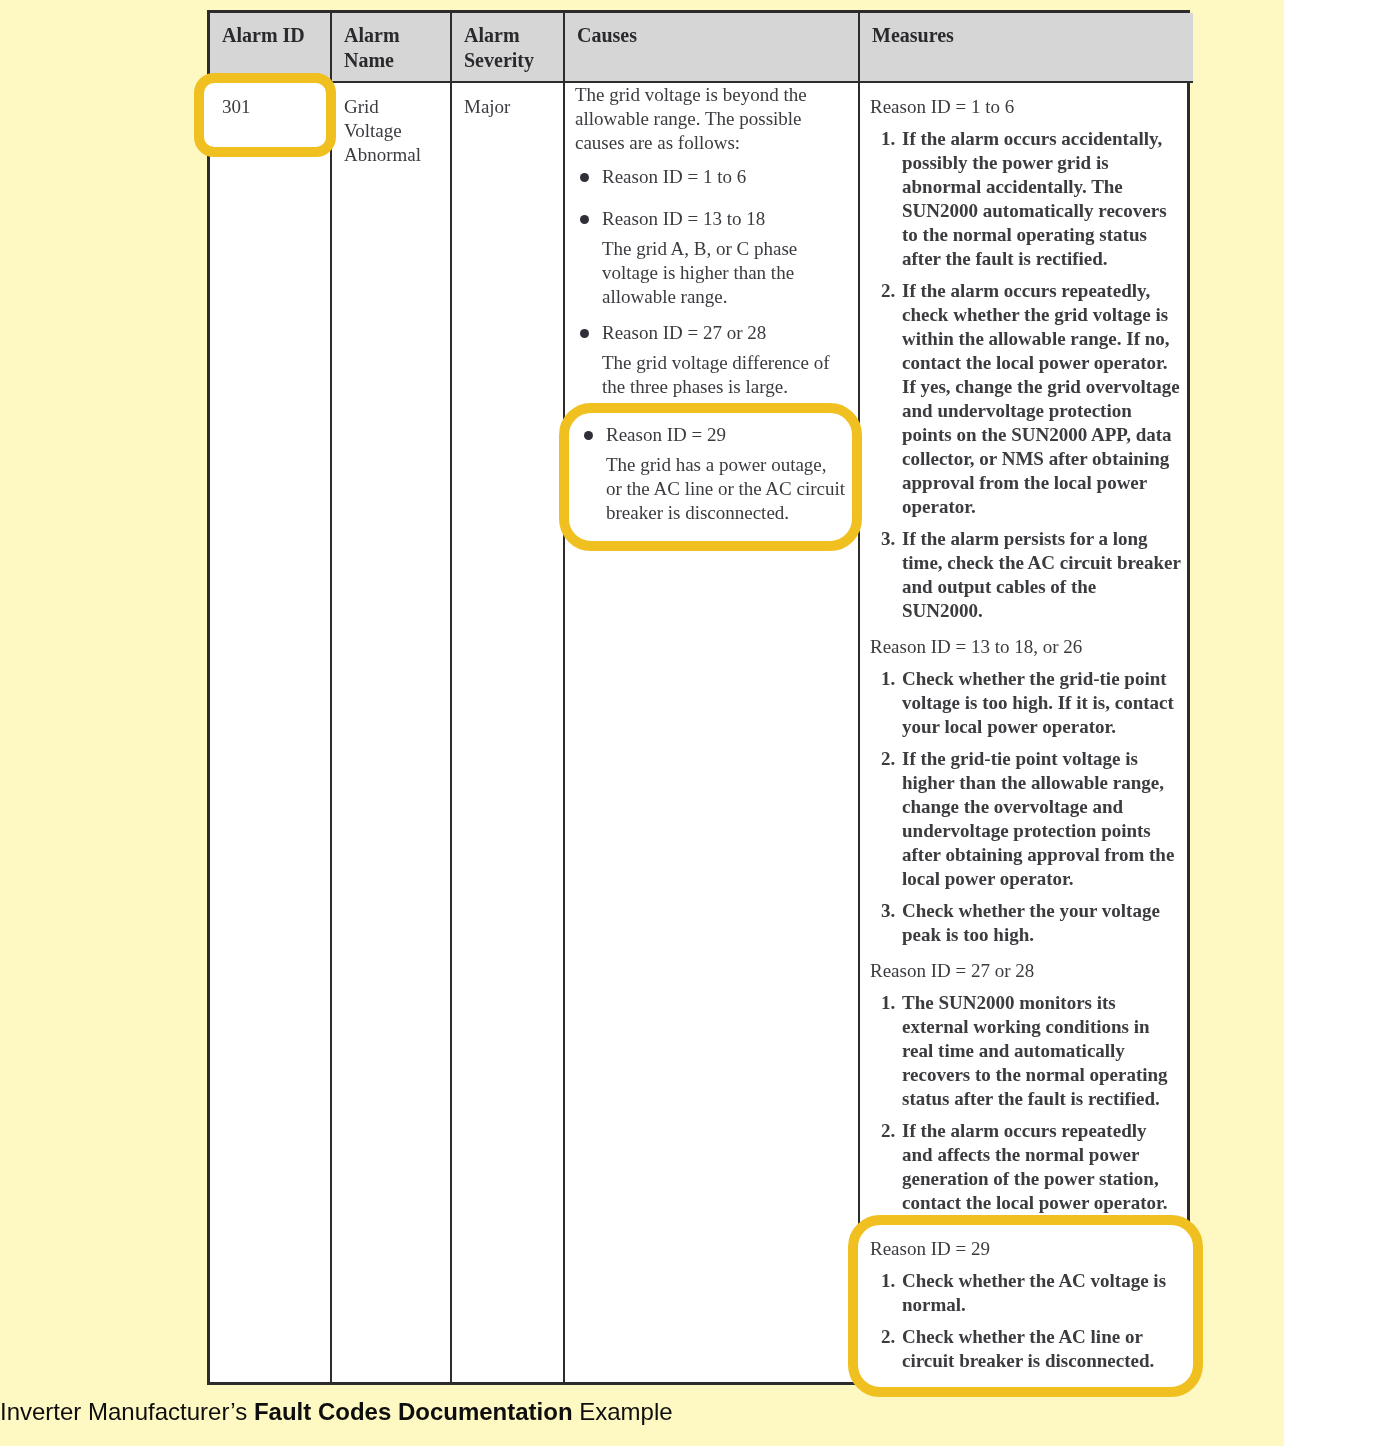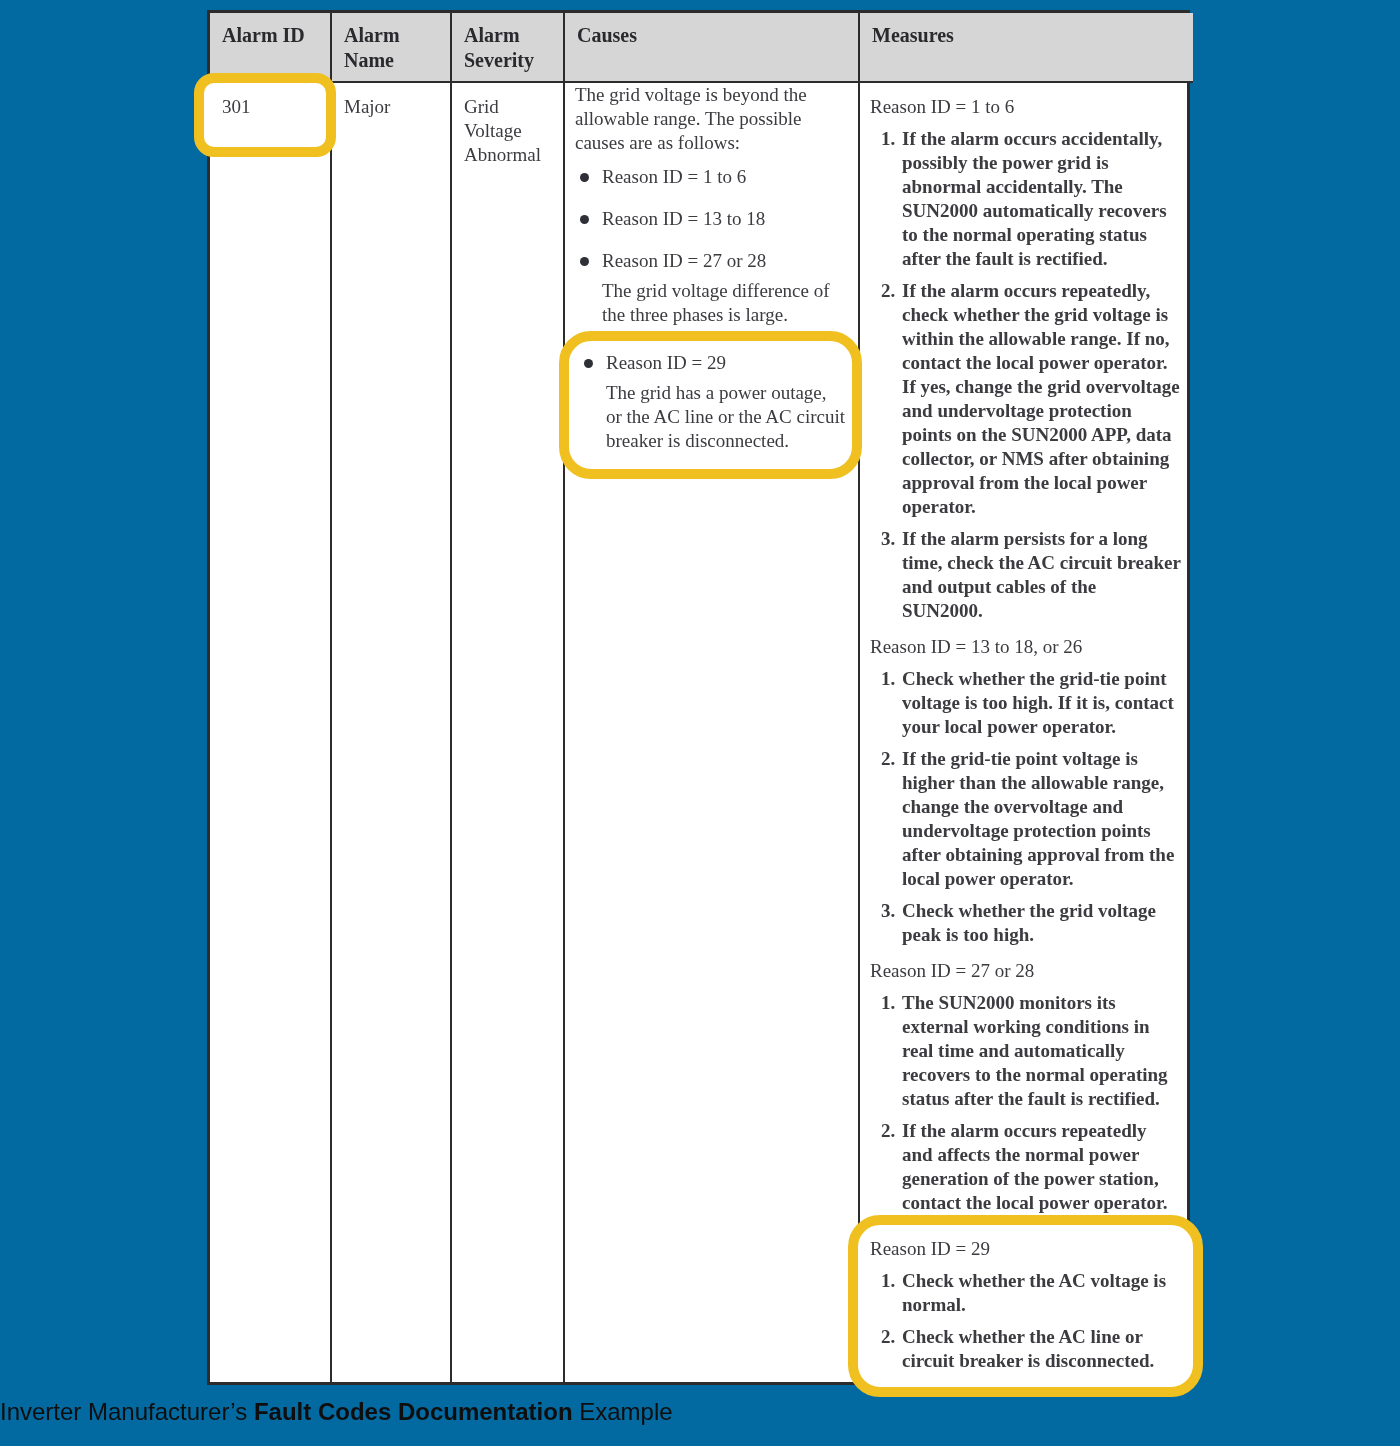--- a/index.html
+++ b/index.html
@@ -1,21 +1,21 @@
 <!DOCTYPE html>
 <html style="--yellow: #F0C020; --headbg: #D6D6D6; --border: #2C2C2C; --text: #3B3B40;"><head>
 <meta charset="utf-8">
 <style>
   :root{
     --yellow:#F0C020; --headbg:#D6D6D6; --border:#2C2C2C; --text:#3B3B40;
   }
   *{box-sizing:border-box; margin:0; padding:0;}
   html,body{background:#fff;}
   .page{
-    position:relative; width:1400px; height:1446px; background:#0369a1;
+    position:relative; width:1284px; height:1446px; background:#fef9c3;
     font-family:"Liberation Serif", serif; color:var(--text); overflow:hidden;
   }
   .doc-table{
     position:absolute; left:207px; top:10px; width:983px; height:1375px;
     display:grid;
     grid-template-columns:120px 120px 113px 295px 335px;
     grid-template-rows:70px 1fr;
     border:3px solid var(--border);
     background:#fff;
   }
@@ -73,38 +73,39 @@
     <div class="cell h c2">Alarm Name</div>
     <div class="cell h c3">Alarm Severity</div>
     <div class="cell h c4">Causes</div>
     <div class="cell h c5">Measures</div>
 
     <div class="cell b c1 id-cell">
       <div class="id-hl"></div>
       <span class="id-text">301</span>
     </div>
 
+    <div class="cell b c2">Grid Voltage Abnormal</div>
+
     <div class="cell b c3">Major</div>
-
-    <div class="cell b c2">Grid Voltage Abnormal</div>
 
     <div class="cell b c4 causes">
       <p class="intro">The grid voltage is beyond the allowable range. The possible causes are as follows:</p>
 
       <div class="bullet">
         <span class="dot"></span>
         <div class="bt">
           <div class="b-title">Reason ID = 1 to 6</div>
         </div>
       </div>
 
       <div class="bullet">
         <span class="dot"></span>
         <div class="bt">
           <div class="b-title">Reason ID = 13 to 18</div>
+          <div class="b-body">The grid A, B, or C phase voltage is higher than the allowable range.</div>
         </div>
       </div>
 
 
       <div class="bullet">
         <span class="dot"></span>
         <div class="bt">
           <div class="b-title">Reason ID = 27 or 28</div>
           <div class="b-body">The grid voltage difference of the three phases is large.</div>
         </div>
@@ -130,21 +131,21 @@
           <li>If the alarm occurs repeatedly, check whether the grid voltage is within the allowable range. If no, contact the local power operator. If yes, change the grid overvoltage and undervoltage protection points on the SUN2000 APP, data collector, or NMS after obtaining approval from the local power operator.</li>
           <li>If the alarm persists for a long time, check the AC circuit breaker and output cables of the SUN2000.</li>
         </ol>
       </div>
 
       <div class="m-section">
         <div class="m-title">Reason ID = 13 to 18, or 26</div>
         <ol class="m-list">
           <li>Check whether the grid-tie point voltage is too high. If it is, contact your local power operator.</li>
           <li>If the grid-tie point voltage is higher than the allowable range, change the overvoltage and undervoltage protection points after obtaining approval from the local power operator.</li>
-          <li>Check whether the grid voltage peak is too high.</li>
+          <li>Check whether the your voltage peak is too high.</li>
         </ol>
       </div>
 
       <div class="m-section">
         <div class="m-title">Reason ID = 27 or 28</div>
         <ol class="m-list">
           <li>The SUN2000 monitors its external working conditions in real time and automatically recovers to the normal operating status after the fault is rectified.</li>
           <li>If the alarm occurs repeatedly and affects the normal power generation of the power station, contact the local power operator.</li>
         </ol>
       </div>

